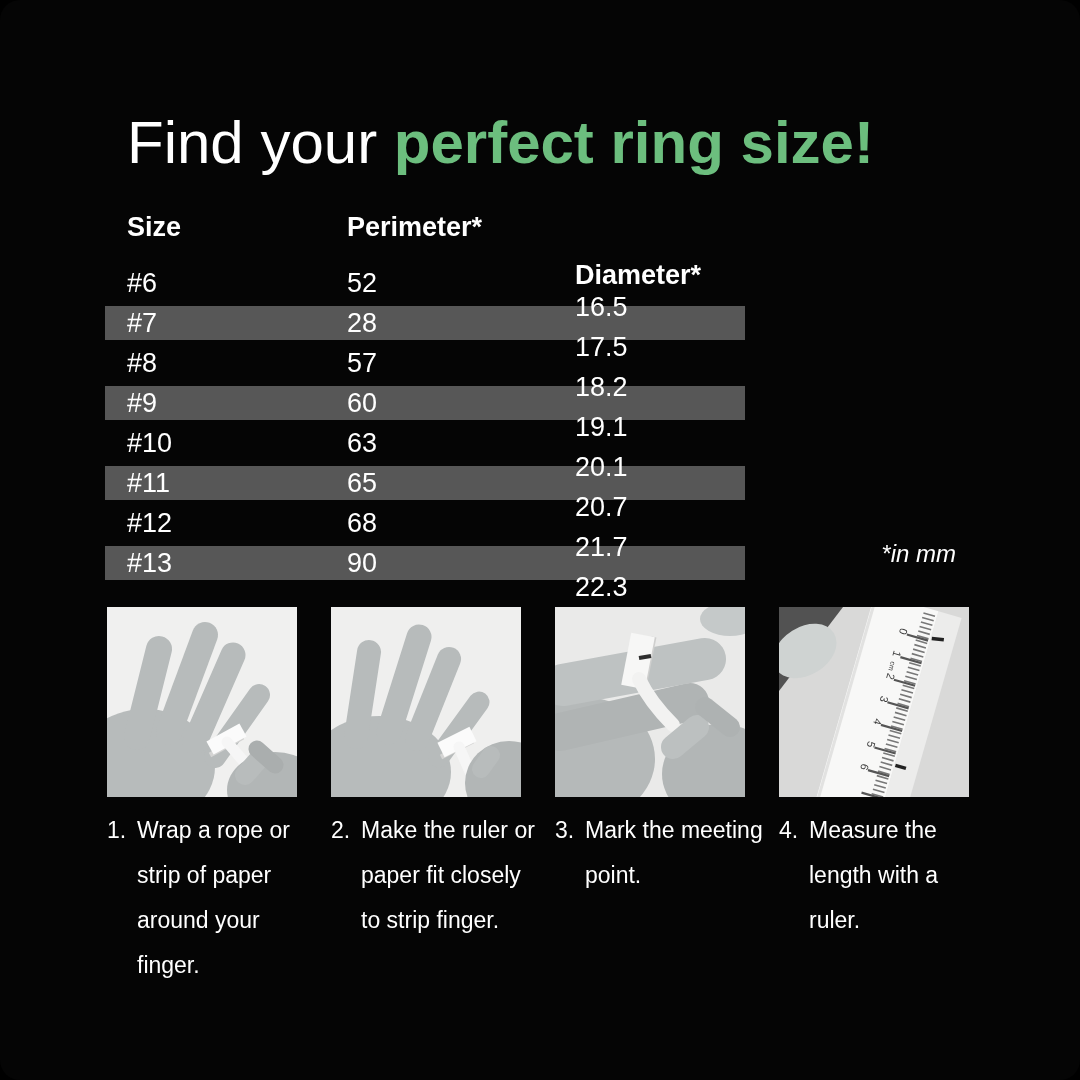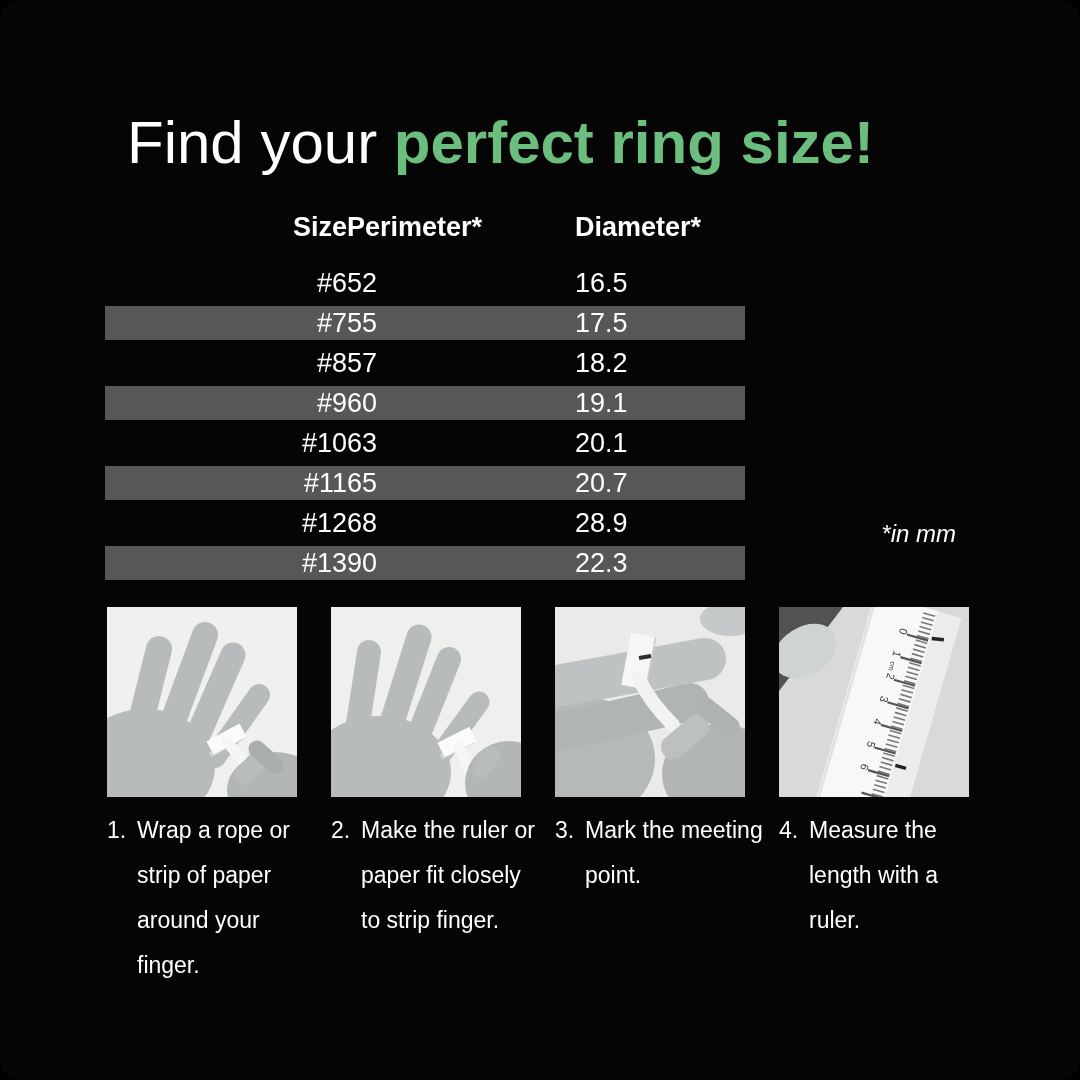--- a/index.html
+++ b/index.html
@@ -17,35 +17,35 @@
   }
   .title .prefix { font-weight:400; color:#ffffff; }
   .title .highlight { font-weight:700; color:#6CBE7E; }
 
   
   .thead {
     position:absolute; left:105px; top:212px; width:640px;
     display:flex; padding-left:22px; box-sizing:border-box;
     font-size:27px; font-weight:700;
   }
-  .thead .c1, .trow .c1 { width:220px; flex:none;text-align:right; }
+  .thead .c1, .trow .c1 { width:220px; flex:none; }
   .thead .c2, .trow .c2 { width:228px; flex:none; }
-  .thead .c3, .trow .c3 { flex:1; }
+  .thead .c3, .trow .c3 { flex:1;margin-top:48px; }
   .tbody { position:absolute; left:105px; top:263px; width:640px; }
   .trow {
     height:40px; display:flex; align-items:center;
     padding-left:22px; box-sizing:border-box;
     font-size:27px; font-weight:400;
   }
   .trow.striped {
     background:#575757; background-clip:padding-box;
     border-top:3px solid transparent; border-bottom:3px solid transparent;
   }
   .footnote {
-    position:absolute; left:740px; top:520px; width:216px;
+    position:absolute; left:740px; top:540px; width:216px;
     text-align:right; font-size:24px; font-style:italic;
   }
 
   
   .panel { position:absolute; top:607px; width:190px; height:190px; }
   .panel svg { display:block; }
   .p1 { left:107px; } .p2 { left:331px; } .p3 { left:555px; } .p4 { left:779px; }
 
   
   .caption {
@@ -72,21 +72,21 @@
   </div>
 
   <div class="tbody">
     <div class="trow">
       <span class="c1">#6</span>
       <span class="c2">52</span>
       <span class="c3">16.5</span>
     </div>
     <div class="trow striped">
       <span class="c1">#7</span>
-      <span class="c2">55</span>
+      <span class="c2">28</span>
       <span class="c3">17.5</span>
     </div>
     <div class="trow">
       <span class="c1">#8</span>
       <span class="c2">57</span>
       <span class="c3">18.2</span>
     </div>
     <div class="trow striped">
       <span class="c1">#9</span>
       <span class="c2">60</span>
@@ -98,21 +98,21 @@
       <span class="c3">20.1</span>
     </div>
     <div class="trow striped">
       <span class="c1">#11</span>
       <span class="c2">65</span>
       <span class="c3">20.7</span>
     </div>
     <div class="trow">
       <span class="c1">#12</span>
       <span class="c2">68</span>
-      <span class="c3">28.9</span>
+      <span class="c3">21.7</span>
     </div>
     <div class="trow striped">
       <span class="c1">#13</span>
       <span class="c2">90</span>
       <span class="c3">22.3</span>
     </div>
   </div>
 
   <div class="footnote">*in mm</div>
 

